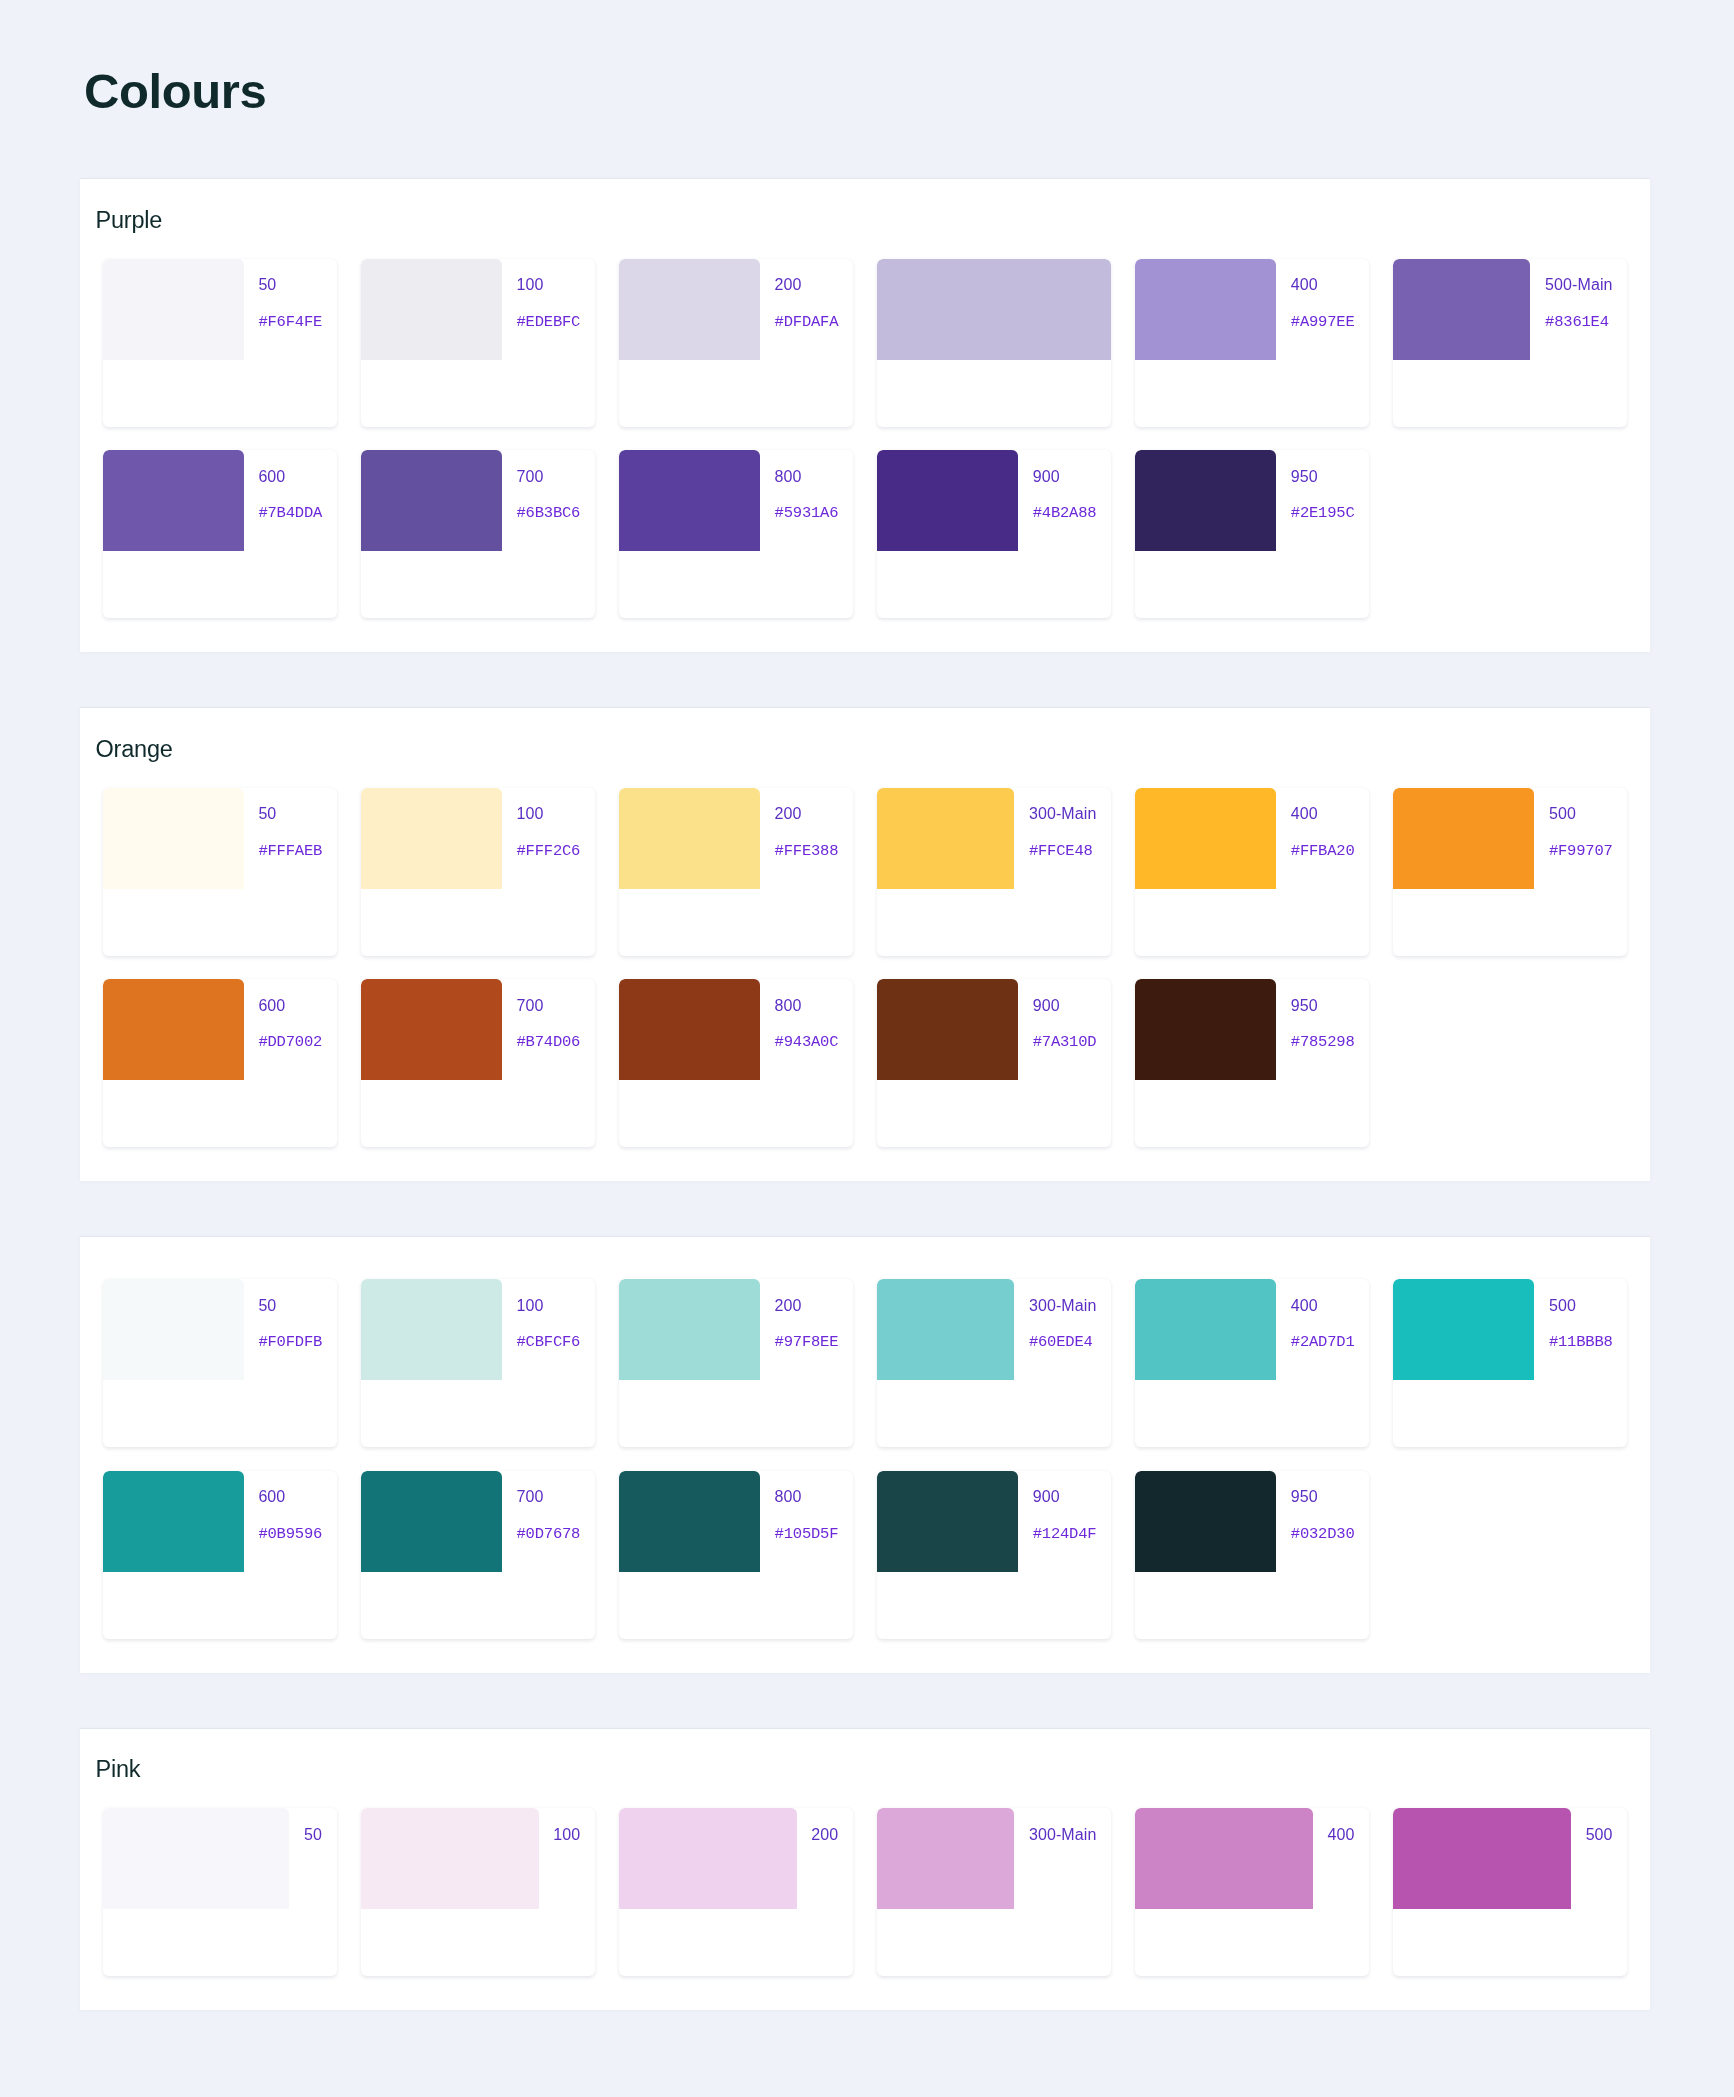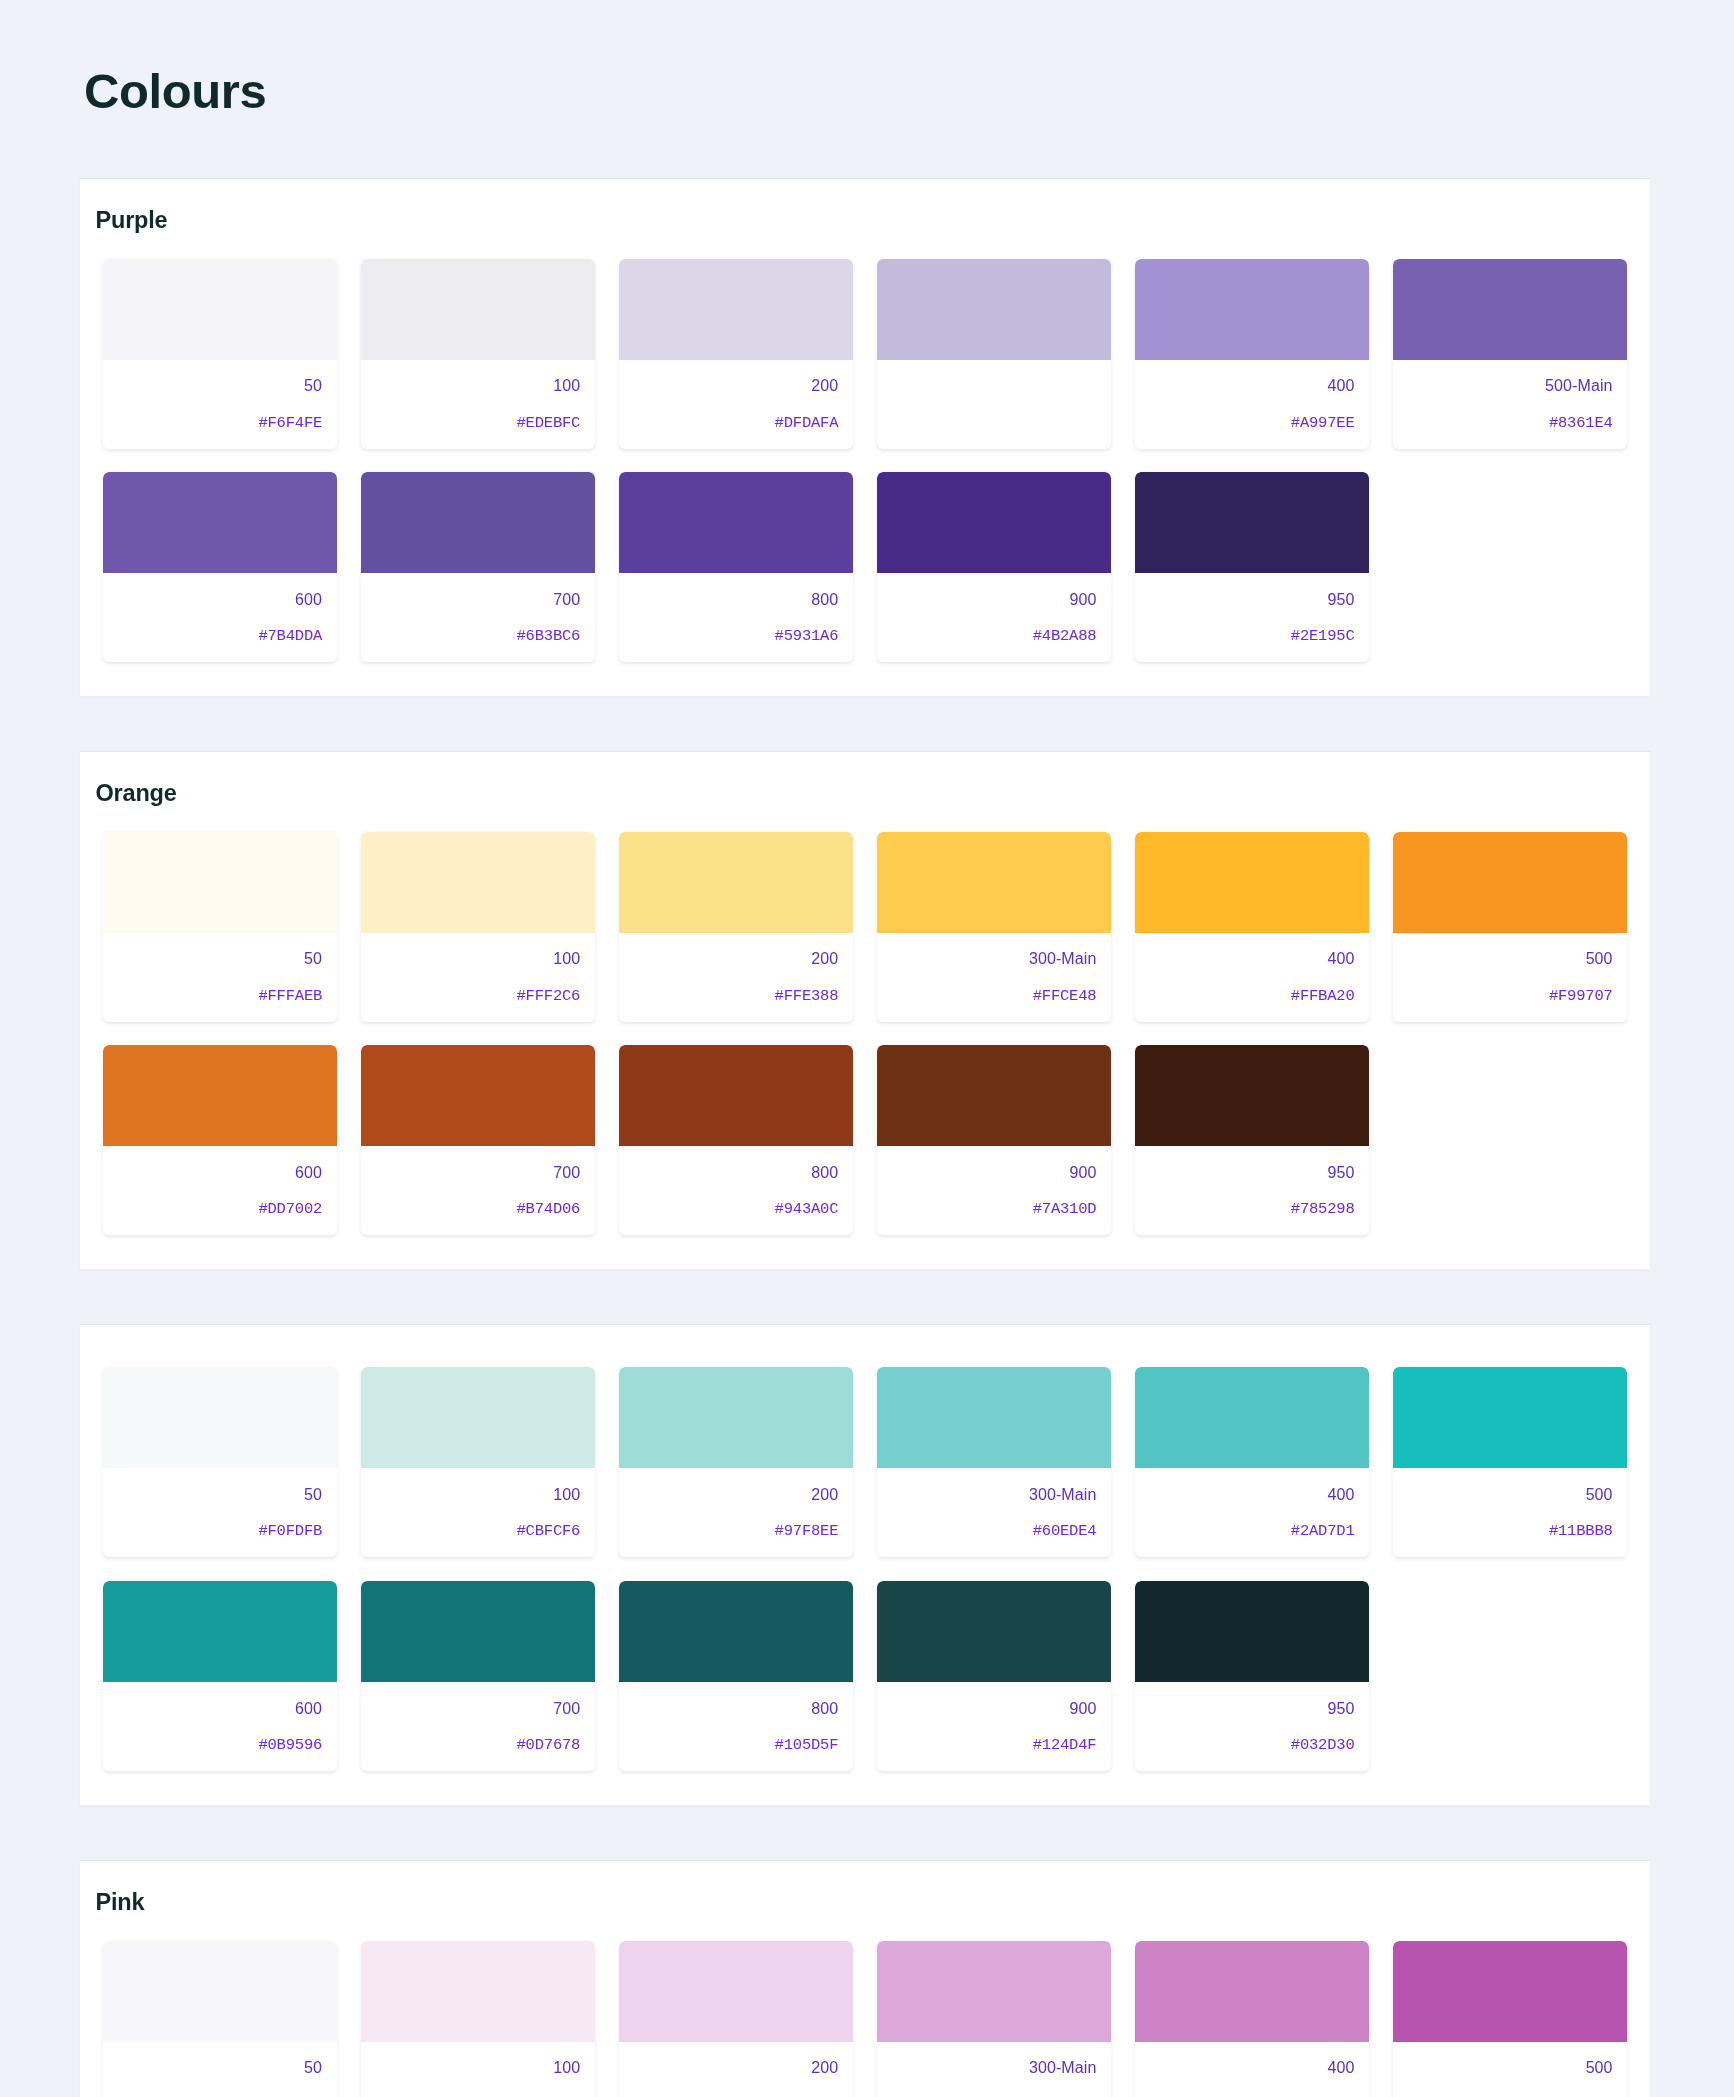--- a/index.html
+++ b/index.html
@@ -27,43 +27,42 @@
     margin: 55px 84px 0 80px;
     padding: 17px 0 34px 0;
     border-top: 1.3px solid #E2E6EE;
     box-shadow: 0 0.8px 4.2px rgba(30,40,70,0.045);
   }
 
   .palette-section:first-of-type { margin-top: 59px; }
 
   .section-title {
     font-size: 23.5px;
-    font-weight: 700;
+    font-weight: 400;
     color: #102A2B;
     letter-spacing: -0.2px;
     margin: 10.5px 0 0 15.5px;
   }
 
   .swatch-grid {
     display: grid;
     grid-template-columns: repeat(6, 1fr);
     column-gap: 24px;
     row-gap: 23.5px;
     padding: 25px 22.7px 0 22.7px;
   }
 
   .swatch-card {
     background: #FFFFFF;
     border-radius: 5.9px;
     box-shadow: 0 1.3px 3.8px rgba(35,45,80,0.11);
     overflow: hidden;
     display: flex;
-    flex-direction: column;
+    flex-direction: row;
     min-height: 168px;
-    text-align: right;
   }
 
   .swatch-card.is-empty {
     background: transparent;
     box-shadow: none;
   }
 
   .swatch-color {
     height: 101px;
     border-radius: 5.9px 5.9px 0 0;

